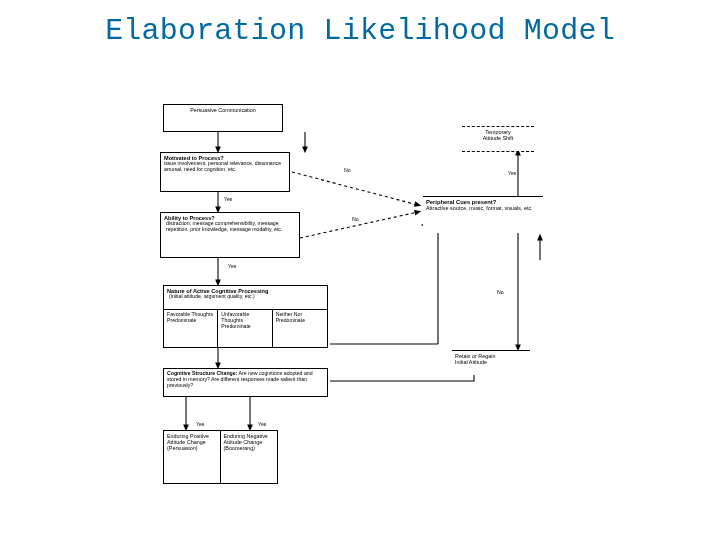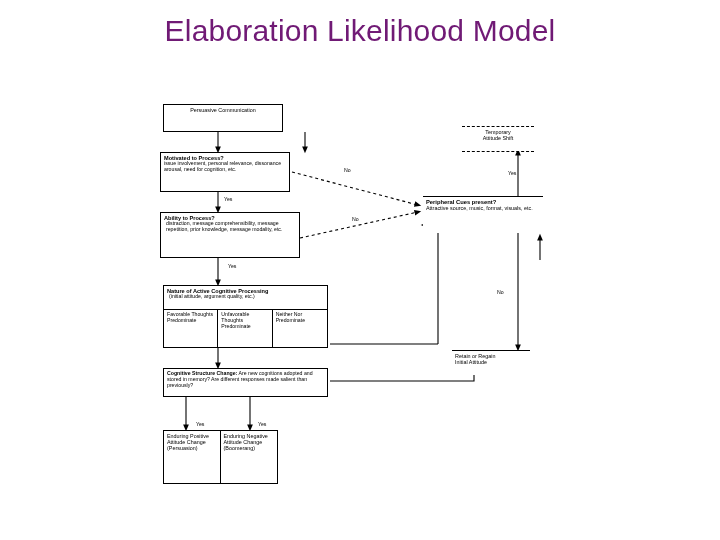--- a/index.html
+++ b/index.html
@@ -25,22 +25,22 @@
 
   #title {
     position: absolute;
     left: 0;
     top: 14px;
     width: 720px;
     text-align: center;
     font-size: 30px;
     font-weight: 400;
     letter-spacing: 0.2px;
-    color: #701a75;
-    font-family: Liberation Sans, sans-serif;
+    color: #0369a1;
+    font-family: Liberation Mono, monospace;
   }
 
   #canvas {
     position: absolute;
     left: 0; top: 0;
     width: 720px;
     height: 540px;
   }
 
   .node {

